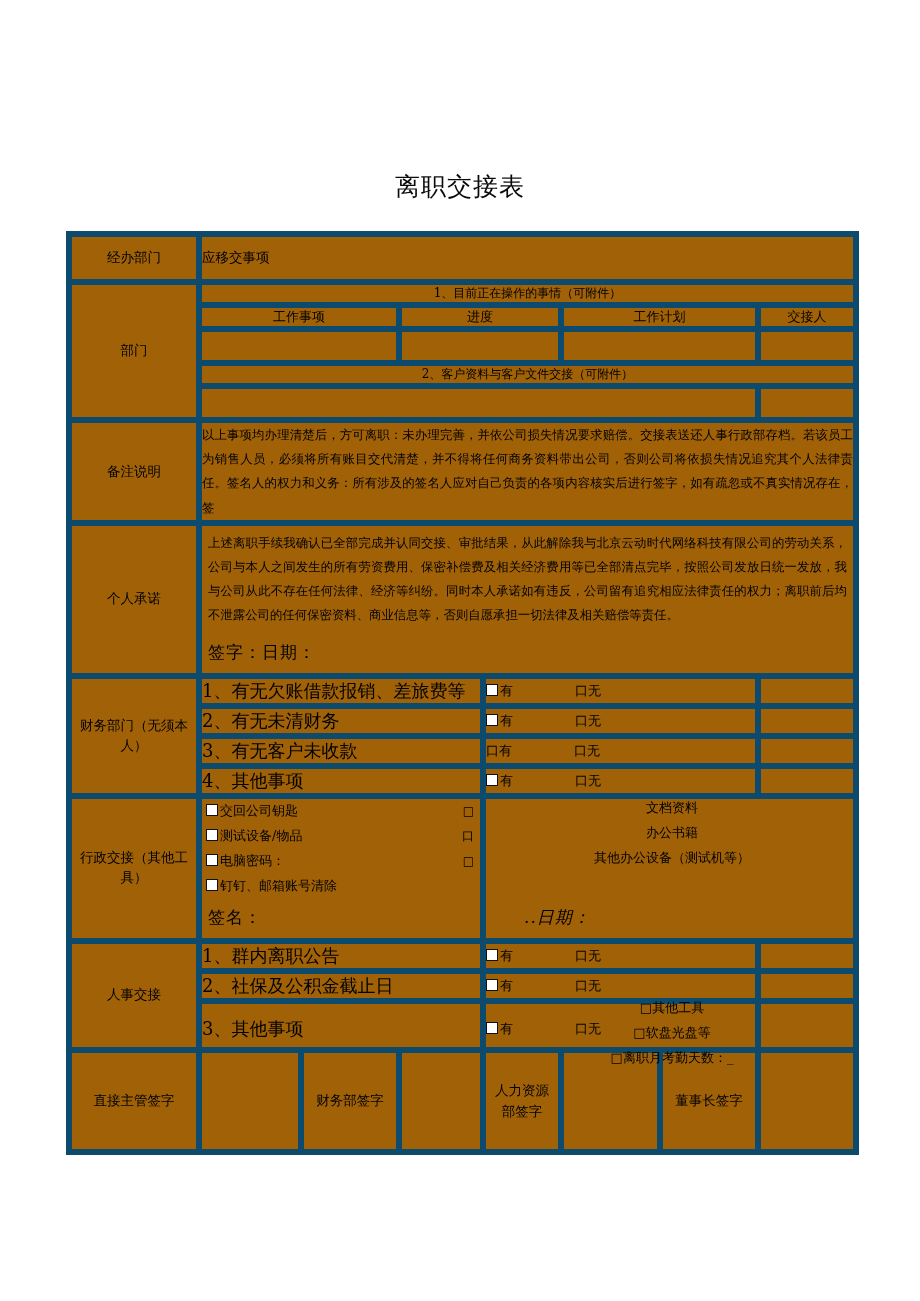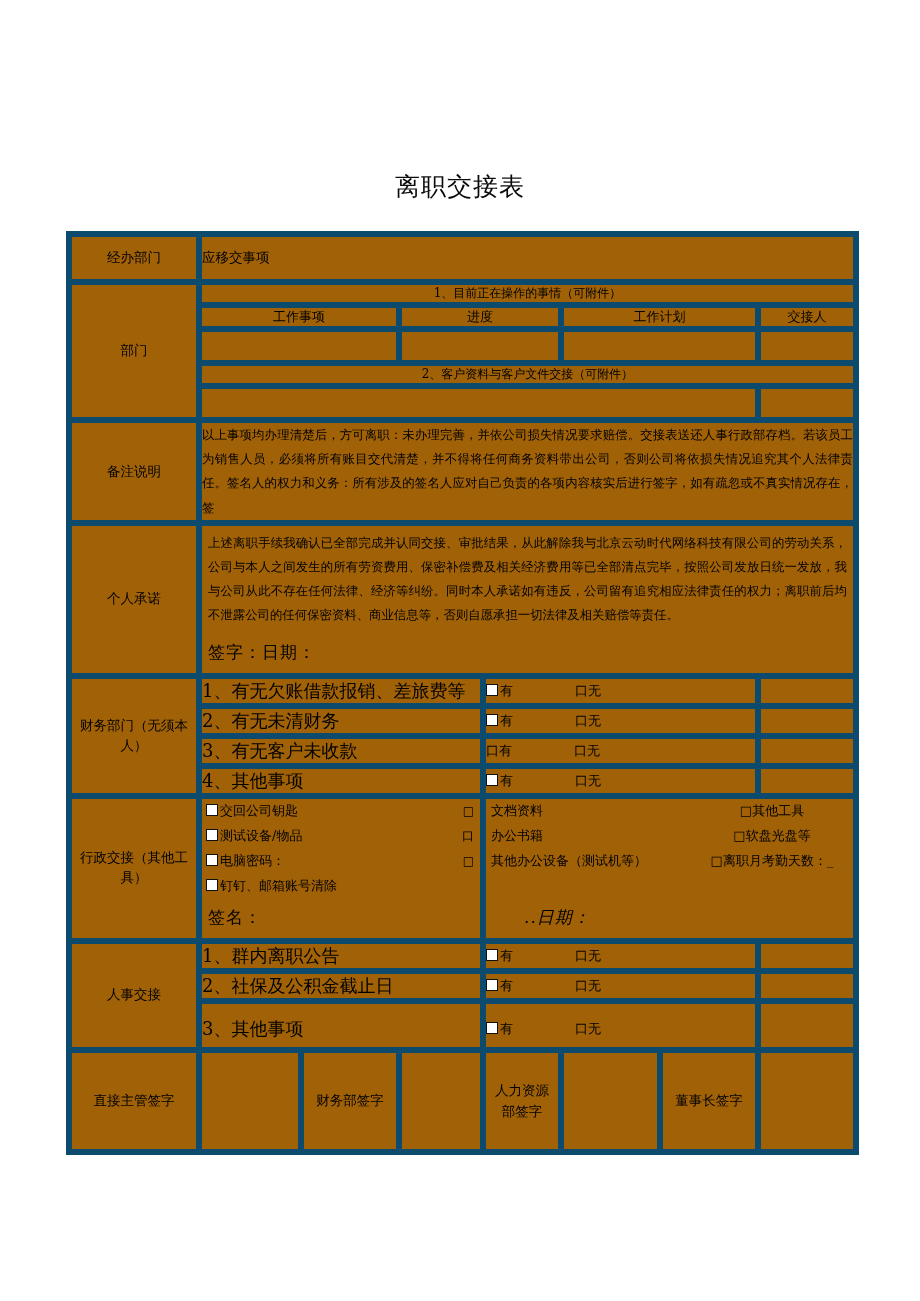--- a/index.html
+++ b/index.html
@@ -126,20 +126,21 @@
   .admin-row .trailbox {
     flex: 0 0 auto;
     padding-right: 6px;
   }
   .admin-right-row {
     display: flex;
     align-items: center;
     height: 25px;
     padding-left: 5px;
     white-space: nowrap;
+    flex-direction: column;
   }
   .admin-right-row .a {
     flex: 0 0 200px;
   }
   .admin-right-row .b {
     flex: 1 1 auto;
     text-align: center;
   }
   .bottom-sig td {
     height: 96px;

